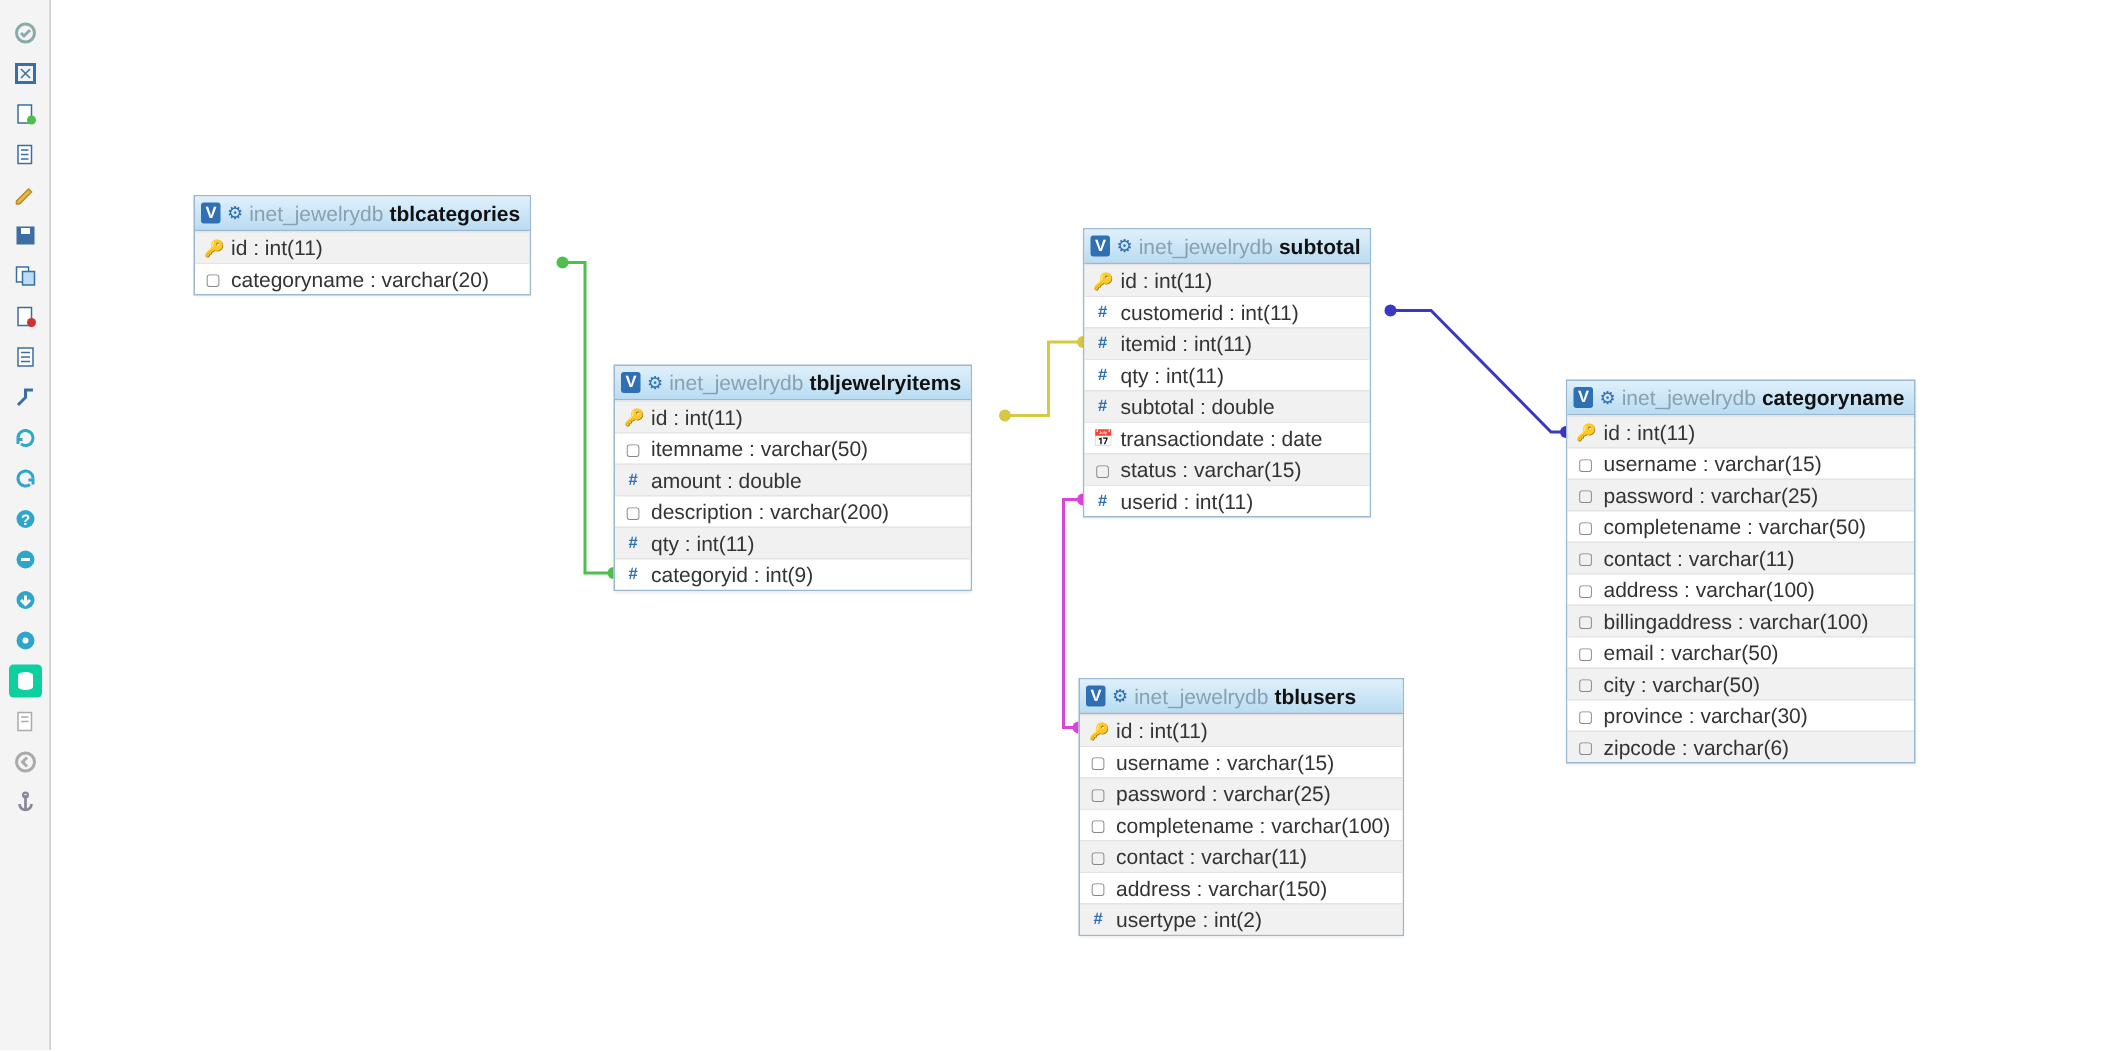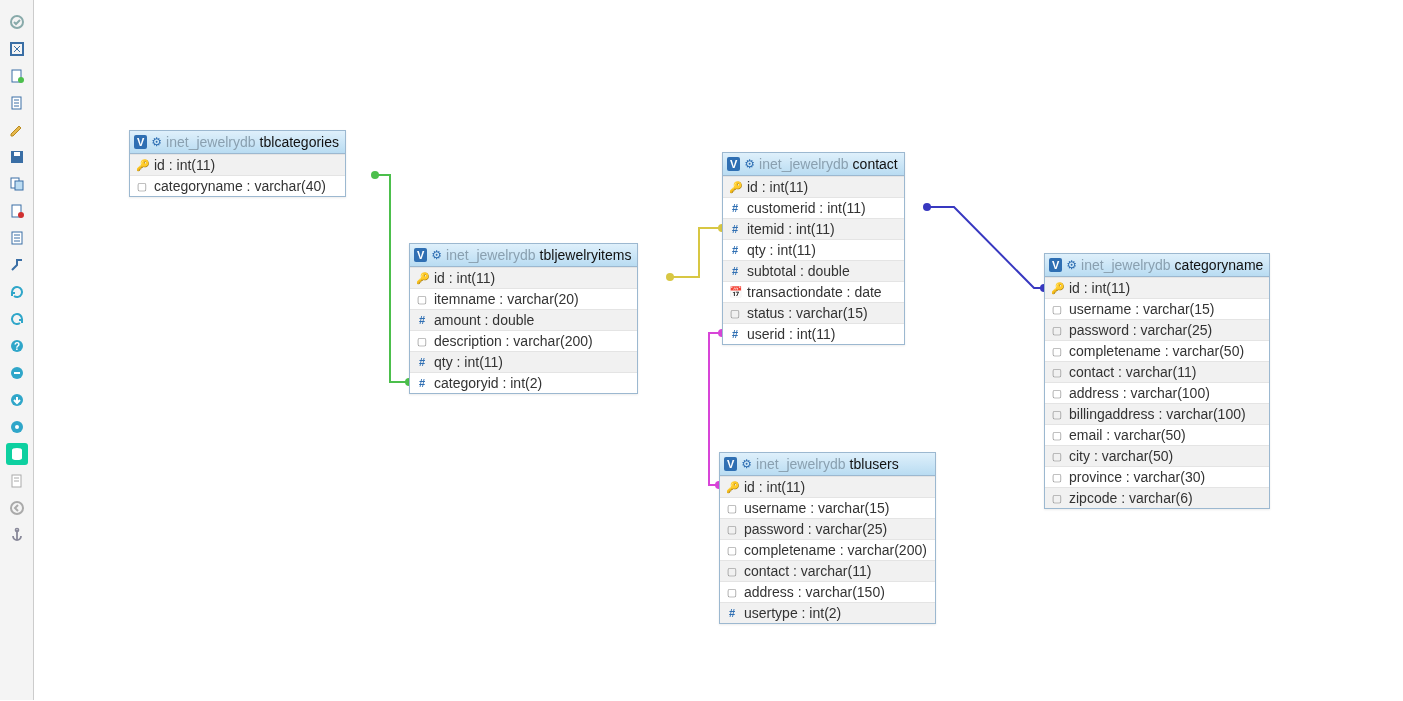--- a/index.html
+++ b/index.html
@@ -7,21 +7,21 @@
   .tool{width:22px;height:22px;margin:5px auto;border-radius:3px;display:flex;align-items:center;justify-content:center;cursor:pointer}
   .tool svg{width:16px;height:16px}
   .tool.active{background:#0dd0a0}
   .canvas{position:absolute;left:34px;top:0;right:0;bottom:0;background:#fff}
   svg.links{position:absolute;left:0;top:0;pointer-events:none}
   .tbl{position:absolute;border:1px solid #9cb8d0;background:#fff;box-shadow:0 1px 2px rgba(0,0,0,.08);font-size:14px}
   .tbl-header{background:linear-gradient(#dff0fb,#b9dcf2);border-bottom:1px solid #9cb8d0;padding:3px 6px 3px 4px;display:flex;align-items:center;gap:4px;white-space:nowrap}
   .badge-v{background:#2f6fb3;color:#fff;font-weight:bold;font-size:11px;padding:0 3px;border-radius:2px;line-height:14px}
   .gear{color:#2f6fb3;font-size:12px}
   .schema{color:#8aa0b0}
-  .tname{font-weight:normal;color:#111}
+  .tname{font-weight:bold;color:#111}
   .row{display:flex;align-items:center;gap:6px;padding:2px 8px 2px 6px;border-top:1px solid #e4e4e4;white-space:nowrap}
   .row:nth-child(even){background:#f1f1f1}
   .row:nth-child(odd){background:#fff}
   .ico{width:12px;text-align:center;font-size:11px}
   .ico.key{color:#c7a100}
   .ico.num{color:#2f6fb3;font-weight:bold}
   .ico.txt{color:#888}
   .ico.date{color:#b05c2f}
 </style>
 </head>
@@ -170,61 +170,61 @@
           <span class="gear">⚙</span>
           <span class="schema">inet_jewelrydb</span> 
           <span class="tname">tblcategories</span>
         </div>
         <div class="row">
           <span class="ico key">🔑</span>
           <span>id : int(11)</span>
         </div>
         <div class="row">
           <span class="ico txt">▢</span>
-          <span>categoryname : varchar(40)</span>
+          <span>categoryname : varchar(20)</span>
         </div>
       </div>
       <div class="tbl" style="left: 375px; top: 243px;">
         <div class="tbl-header">
           <span class="badge-v">V</span>
           <span class="gear">⚙</span>
           <span class="schema">inet_jewelrydb</span> 
           <span class="tname">tbljewelryitems</span>
         </div>
         <div class="row">
           <span class="ico key">🔑</span>
           <span>id : int(11)</span>
         </div>
         <div class="row">
           <span class="ico txt">▢</span>
-          <span>itemname : varchar(20)</span>
+          <span>itemname : varchar(50)</span>
         </div>
         <div class="row">
           <span class="ico num">#</span>
           <span>amount : double</span>
         </div>
         <div class="row">
           <span class="ico txt">▢</span>
           <span>description : varchar(200)</span>
         </div>
         <div class="row">
           <span class="ico num">#</span>
           <span>qty : int(11)</span>
         </div>
         <div class="row">
           <span class="ico num">#</span>
-          <span>categoryid : int(2)</span>
+          <span>categoryid : int(9)</span>
         </div>
       </div>
       <div class="tbl" style="left: 688px; top: 152px;">
         <div class="tbl-header">
           <span class="badge-v">V</span>
           <span class="gear">⚙</span>
           <span class="schema">inet_jewelrydb</span> 
-          <span class="tname">contact</span>
+          <span class="tname">subtotal</span>
         </div>
         <div class="row">
           <span class="ico key">🔑</span>
           <span>id : int(11)</span>
         </div>
         <div class="row">
           <span class="ico num">#</span>
           <span>customerid : int(11)</span>
         </div>
         <div class="row">
@@ -266,21 +266,21 @@
         <div class="row">
           <span class="ico txt">▢</span>
           <span>username : varchar(15)</span>
         </div>
         <div class="row">
           <span class="ico txt">▢</span>
           <span>password : varchar(25)</span>
         </div>
         <div class="row">
           <span class="ico txt">▢</span>
-          <span>completename : varchar(200)</span>
+          <span>completename : varchar(100)</span>
         </div>
         <div class="row">
           <span class="ico txt">▢</span>
           <span>contact : varchar(11)</span>
         </div>
         <div class="row">
           <span class="ico txt">▢</span>
           <span>address : varchar(150)</span>
         </div>
         <div class="row">

